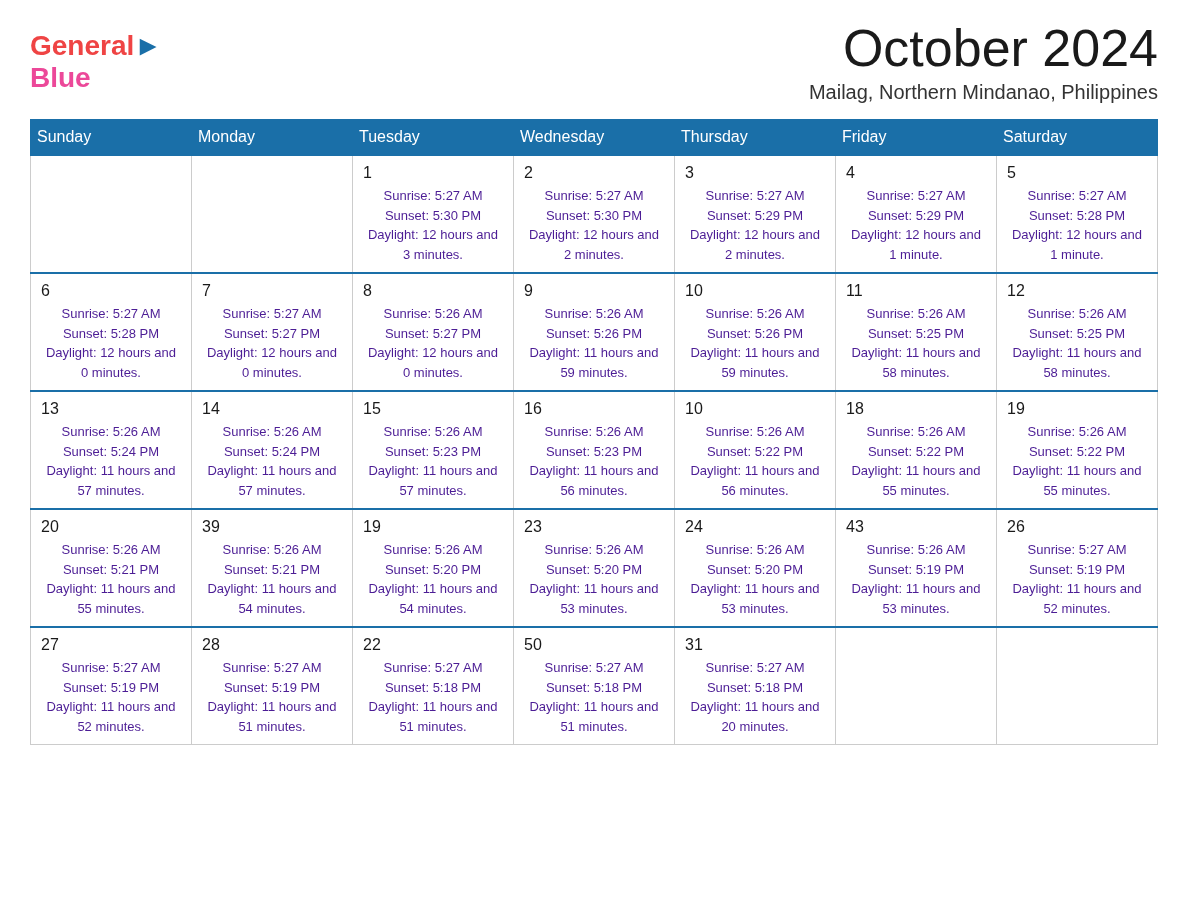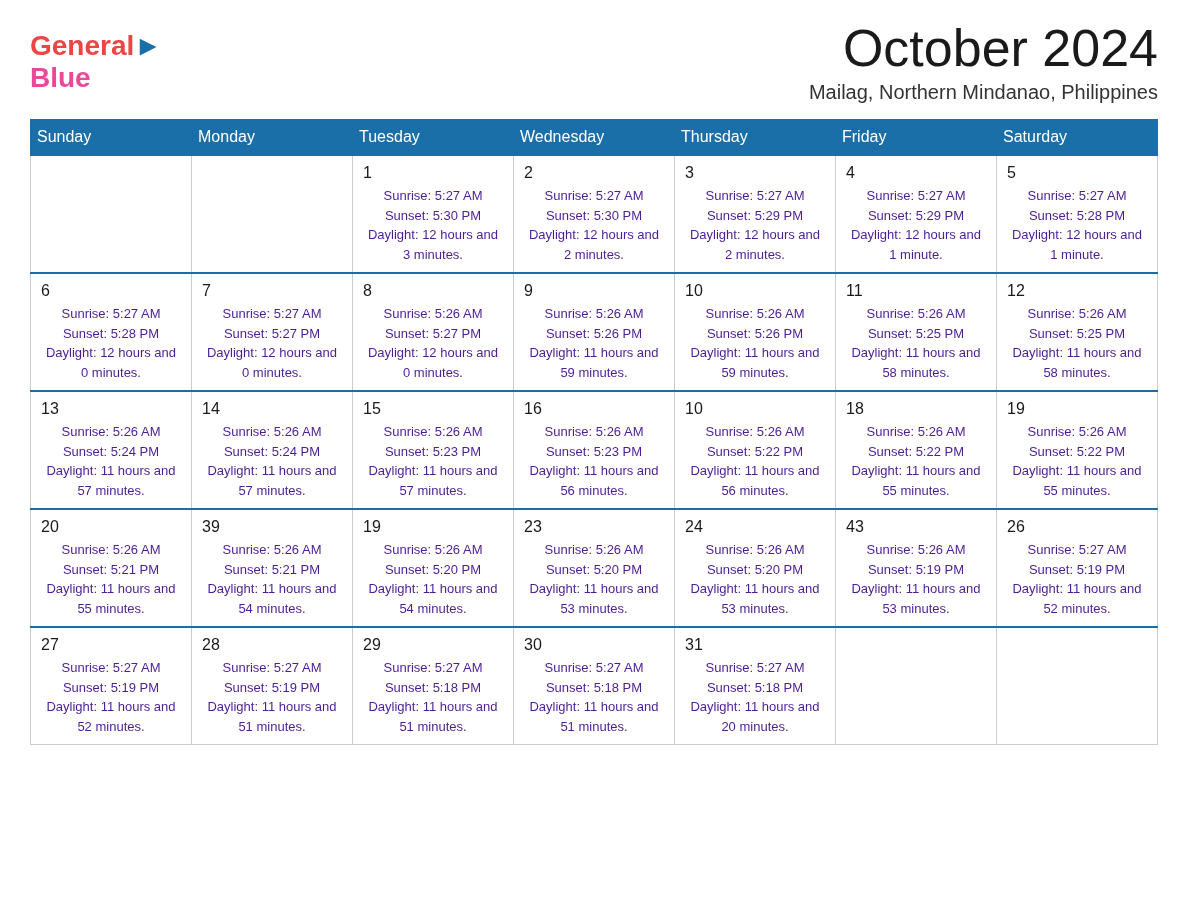--- a/index.html
+++ b/index.html
@@ -345,29 +345,29 @@
       </td>
         <td>
         <span class="day-number">28</span>
         <div class="day-info">
           <span>Sunrise: 5:27 AM</span>
           <span>Sunset: 5:19 PM</span>
           <span>Daylight: 11 hours and 51 minutes.</span>
         </div>
       </td>
         <td>
-        <span class="day-number">29</span>
+        <span class="day-number">22</span>
         <div class="day-info">
           <span>Sunrise: 5:27 AM</span>
           <span>Sunset: 5:18 PM</span>
           <span>Daylight: 11 hours and 51 minutes.</span>
         </div>
       </td>
         <td>
-        <span class="day-number">30</span>
+        <span class="day-number">50</span>
         <div class="day-info">
           <span>Sunrise: 5:27 AM</span>
           <span>Sunset: 5:18 PM</span>
           <span>Daylight: 11 hours and 51 minutes.</span>
         </div>
       </td>
         <td>
         <span class="day-number">31</span>
         <div class="day-info">
           <span>Sunrise: 5:27 AM</span>

